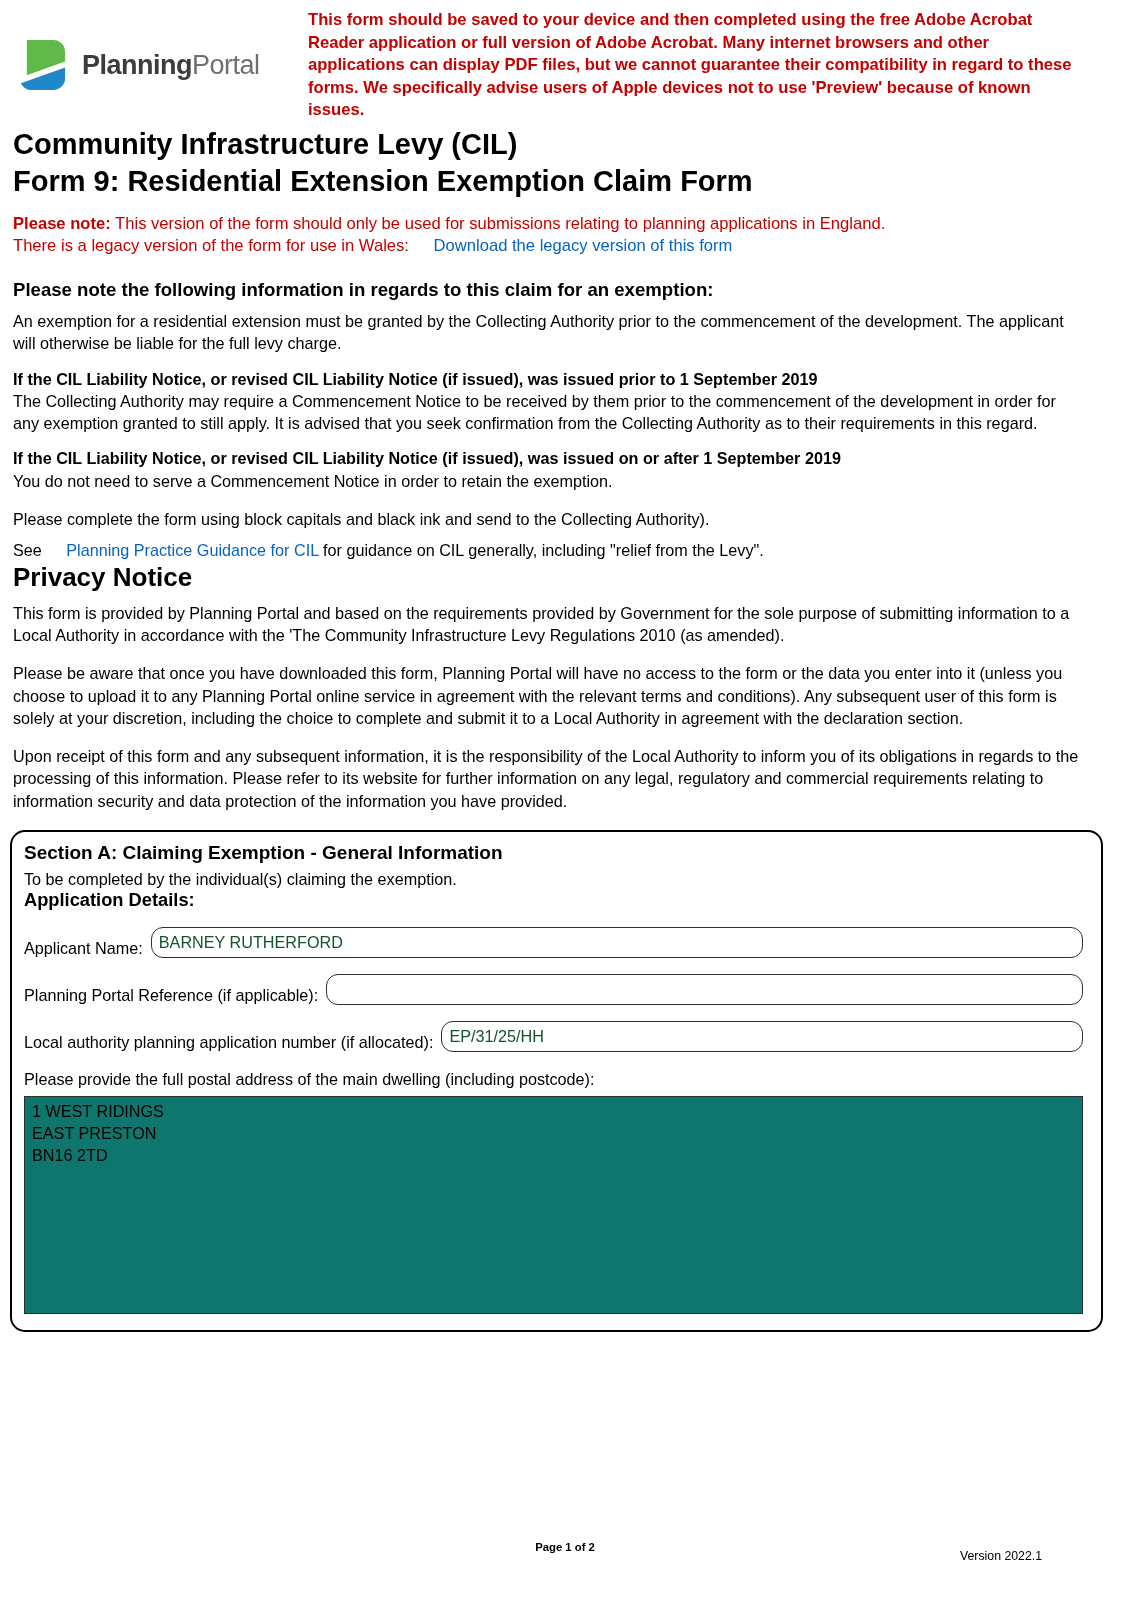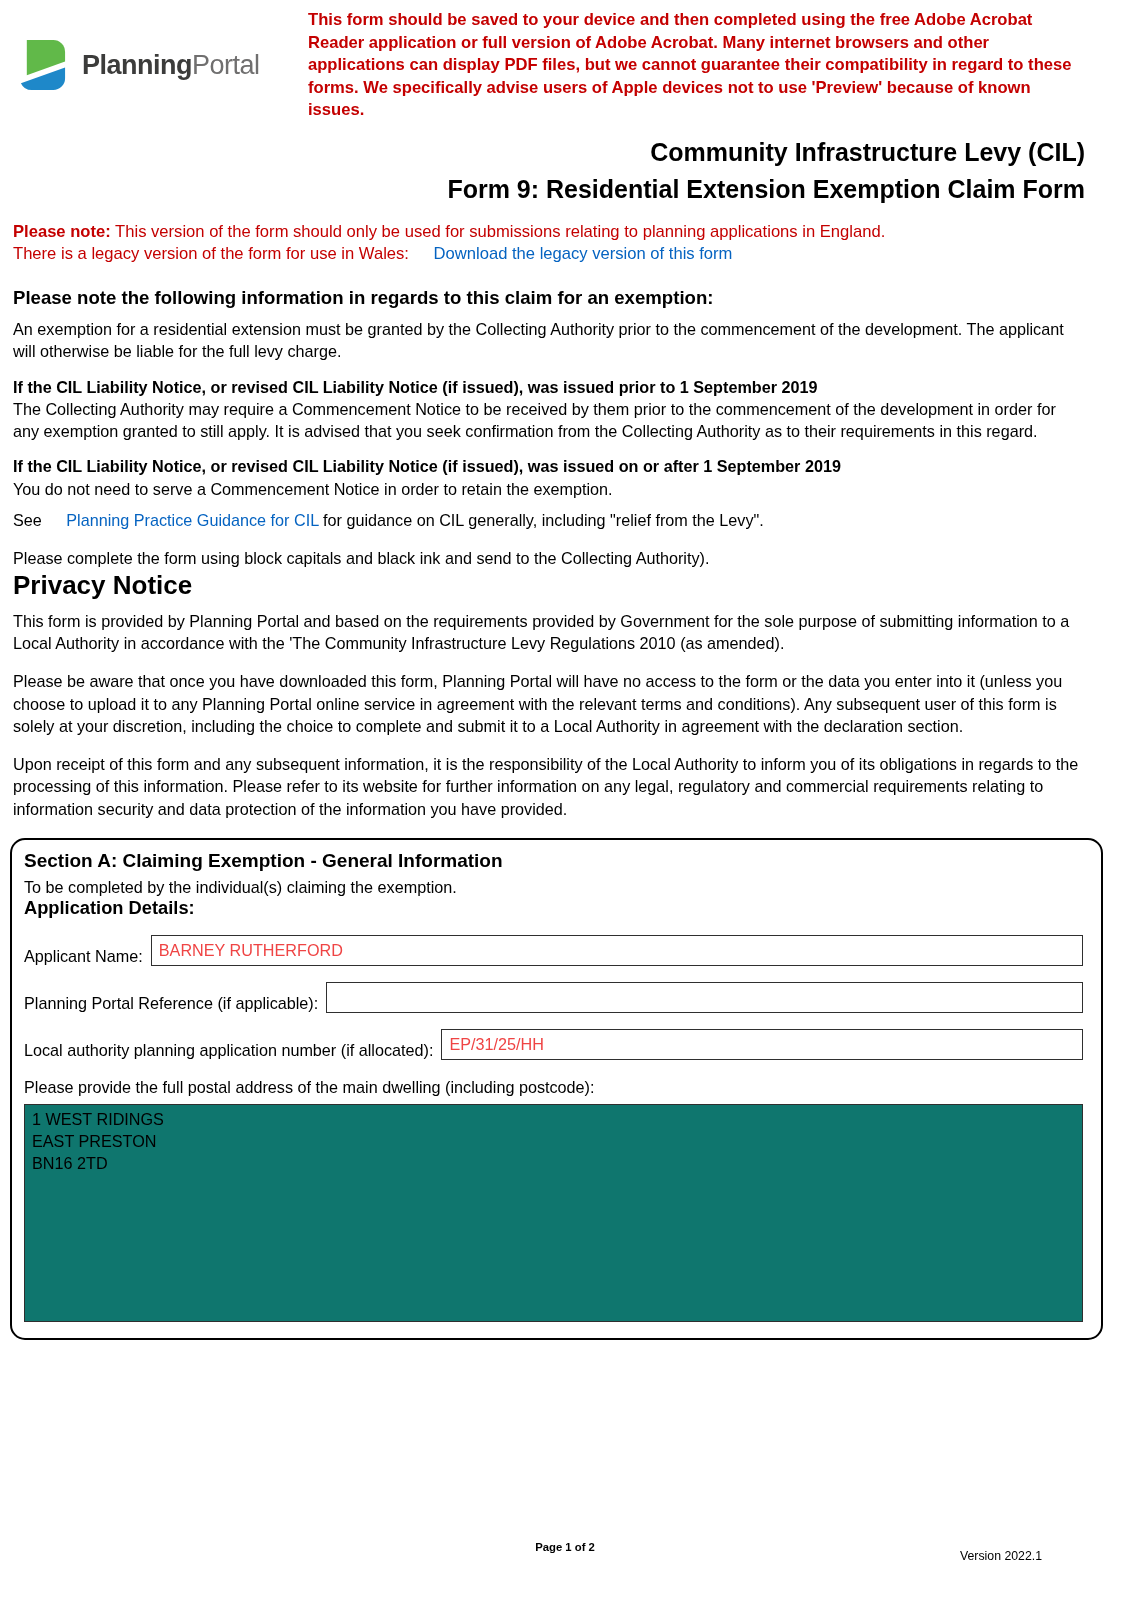--- a/index.html
+++ b/index.html
@@ -18,39 +18,39 @@
   .header { display:flex; align-items:flex-start; padding:9px 56px 0 14px; }
   .logo { width:294px; flex:0 0 auto; display:flex; align-items:center; gap:11px; margin-top:30px; }
   .logo-mark { width:57px; height:53px; flex:0 0 auto; }
   .logo-g { fill:var(--logo-green); }
   .logo-b { fill:var(--logo-blue); }
   .logo-text { font-size:27px; letter-spacing:-0.5px; white-space:nowrap; }
   .logo-planning { font-weight:bold; color:var(--logo-dark-text); }
   .logo-portal { font-weight:normal; color:var(--logo-light-text); }
   .adobe-warning { flex:1; color:var(--warning-red); font-weight:bold; font-size:16.6px; line-height:22.6px; }
   .content { padding:0 45px 0 13px; }
-  .form-title { text-align:right; font-weight:bold; font-size:25px; line-height:37px; margin-top:12px; }
+  .form-title { text-align:left; font-weight:bold; font-size:29px; line-height:37px; margin-top:4px; }
   .legacy-note { margin-top:13px; color:var(--warning-red); font-size:16.6px; line-height:22.5px; }
   .bold { font-weight:bold; }
   .link { color:var(--link-blue); text-decoration:none; cursor:pointer;padding-left:20px; }
   .info-heading { margin-top:21px; font-weight:bold; font-size:18.6px; }
   .body-para { margin-top:9px; line-height:22.3px; }
   .sub-heading { margin-top:13px; font-weight:bold; line-height:22.3px; }
   .tight { margin-top:0; }
   .spaced { margin-top:16px; }
   .privacy-heading { font-weight:bold; font-size:26px; }
   .section-a { margin:18px 27px 0 10px; border:2.5px solid #000; border-radius:15px; padding:10px 18px 16px 12px; }
   .section-heading { font-weight:bold; font-size:19px; }
   .section-sub { margin-top:6px; }
   .app-details { font-weight:bold; font-size:18.3px; }
   .field-row { display:flex; align-items:flex-end; margin-top:16px; gap:8px; }
   .field-label { white-space:nowrap; }
   .field-input {
     flex:1; height:31px; border:1px solid #2f2f2f; background:#fff;
-    font-family:inherit; font-size:16.2px; padding:0 7px; color:#ef4444; border-radius:0;
+    font-family:inherit; font-size:16.2px; padding:0 7px; color:#14532d; border-radius:12px;
   }
   .address-label { margin-top:18px; }
   .address-input {
     display:block; width:100%; height:218px; margin-top:7px;
     border:1px solid #2f2f2f; background:#0f766e; font-family:inherit;
     font-size:16.2px; line-height:22px; padding:3px 7px; resize:none; color:#000; border-radius:0;
   }
   .footer-page { position:absolute; left:0; right:0; bottom:47px; text-align:center; font-size:11.3px; font-weight:bold; }
   .footer-version { position:absolute; right:88px; bottom:37px; font-size:12.3px; }
 </style>
@@ -84,23 +84,23 @@
 
     <div class="info-heading">Please note the following information in regards to this claim for an exemption:</div>
     <p class="body-para">An exemption for a residential extension must be granted by the Collecting Authority prior to the commencement of the development. The applicant will otherwise be liable for the full levy charge.</p>
 
     <div class="sub-heading">If the CIL Liability Notice, or revised CIL Liability Notice (if issued), was issued prior to 1 September 2019</div>
     <p class="body-para tight">The Collecting Authority may require a Commencement Notice to be received by them prior to the commencement of the development in order for any exemption granted to still apply. It is advised that you seek confirmation from the Collecting Authority as to their requirements in this regard.</p>
 
     <div class="sub-heading">If the CIL Liability Notice, or revised CIL Liability Notice (if issued), was issued on or after 1 September 2019</div>
     <p class="body-para tight">You do not need to serve a Commencement Notice in order to retain the exemption.</p>
 
+    <p class="body-para spaced">Please complete the form using block capitals and black ink and send to the Collecting Authority).</p>
+
     <p class="body-para"><span>See </span><a class="link">Planning Practice Guidance for CIL</a><span> for guidance on CIL generally, including "relief from the Levy".</span></p>
-
-    <p class="body-para spaced">Please complete the form using block capitals and black ink and send to the Collecting Authority).</p>
 
     <div class="privacy-heading">Privacy Notice</div>
     <p class="body-para">This form is provided by Planning Portal and based on the requirements provided by Government for the sole purpose of submitting information to a Local Authority in accordance with the 'The Community Infrastructure Levy Regulations 2010 (as amended).</p>
     <p class="body-para spaced">Please be aware that once you have downloaded this form, Planning Portal will have no access to the form or the data you enter into it (unless you choose to upload it to any Planning Portal online service in agreement with the relevant terms and conditions). Any subsequent user of this form is solely at your discretion, including the choice to complete and submit it to a Local Authority in agreement with the declaration section.</p>
     <p class="body-para spaced">Upon receipt of this form and any subsequent information, it is the responsibility of the Local Authority to inform you of its obligations in regards to the processing of this information. Please refer to its website for further information on any legal, regulatory and commercial requirements relating to information security and data protection of the information you have provided.</p>
 
   </div>
 
   <div class="section-a">
     <div class="section-heading">Section A: Claiming Exemption  - General Information</div>

